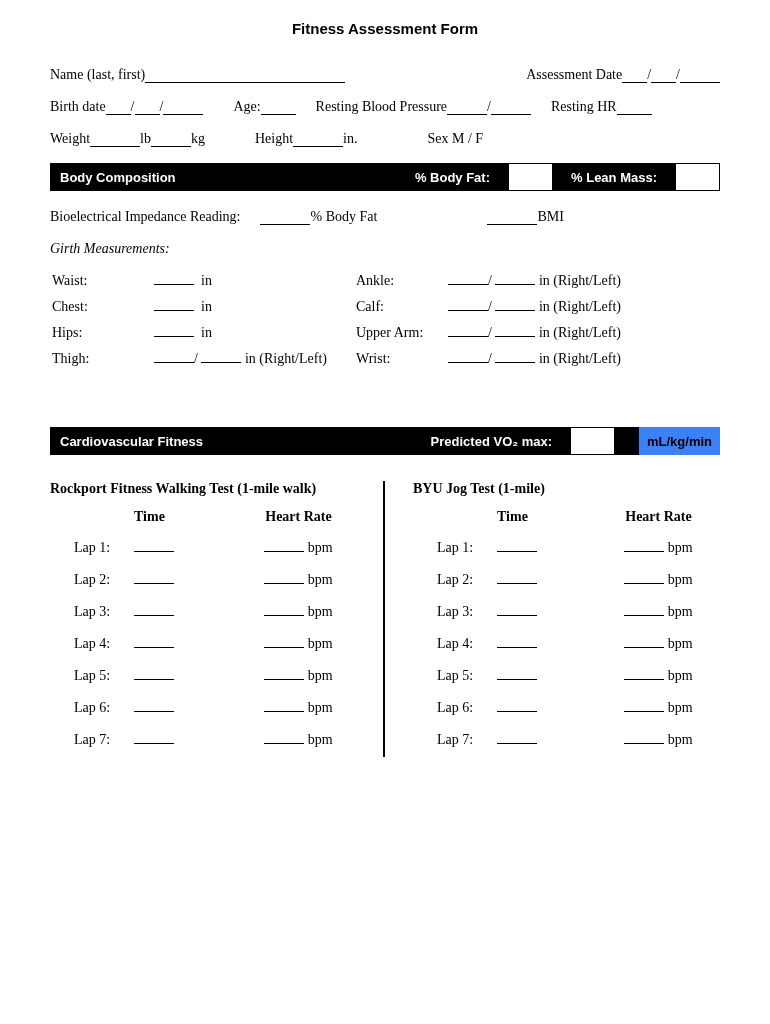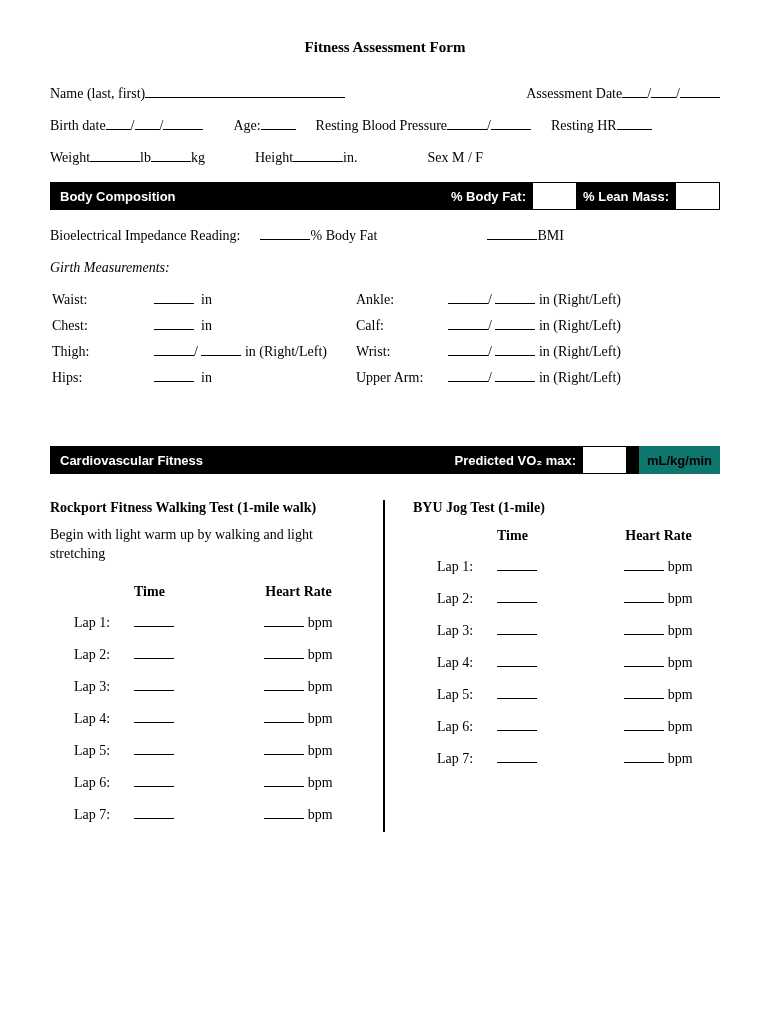--- a/index.html
+++ b/index.html
@@ -8,28 +8,27 @@
     font-size: 14px;
     width: 770px;
     height: 1024px;
     background: #fff;
     padding: 20px 50px;
     color: #000;
   }
   .title {
     text-align: center;
     font-weight: bold;
-    font-family: Liberation Serif, serif;
+    font-family: Liberation Sans, sans-serif;
     font-size: 15px;
     margin-bottom: 30px;
-    margin-top: 19px;
   }
   .row {
     display: flex;
-    align-items: flex-start;
+    align-items: flex-end;
     margin-bottom: 16px;
     flex-wrap: wrap;
   }
   .blank-long { display:inline-block; border-bottom:1px solid #000; width:200px; height:12px; vertical-align:baseline; }
   .blank-med  { display:inline-block; border-bottom:1px solid #000; width:50px;  height:12px; vertical-align:baseline; }
   .blank-sm   { display:inline-block; border-bottom:1px solid #000; width:35px;  height:12px; vertical-align:baseline; }
   .blank-xs   { display:inline-block; border-bottom:1px solid #000; width:25px;  height:12px; vertical-align:baseline; }
   .blank-tiny { display:inline-block; border-bottom:1px solid #000; width:40px;  height:12px; vertical-align:baseline; }
   .spacer-1 { flex: 1; }
 
@@ -38,32 +37,33 @@
     color: #fff;
     display: flex;
     align-items: center;
     padding: 5px 10px;
     font-family: Arial, Helvetica, sans-serif;
     font-weight: bold;
     font-size: 13px;
     margin-top: 4px;
     margin-bottom: 18px;
     height: 28px;
+    gap: 12px;
   }
   .section-bar .label-left { flex: 1; }
   .section-bar .white-box {
     background: #fff;
     color: #fff;
     width: 45px;
     height: 28px;
     margin: 0 6px;
     border:1px solid #000;
   }
   .section-bar .right-box-container {
-    background:#0f766e;
+    background:#3b82f6;
     color:#000;
     padding:5px 8px;
     margin:-5px -10px -5px 6px;
     height:28px;
     display:flex;
     align-items:center;
     font-weight:bold;
   }
   .girth-table { width:100%; }
   .girth-table td { padding: 4px 0; vertical-align: baseline; }
@@ -170,47 +170,46 @@
     <td class="girth-right-label">Ankle:</td>
     <td><span class="blank-tiny"></span>/ <span class="blank-tiny"></span> <span>in (Right/Left)</span></td>
   </tr>
   <tr>
     <td class="girth-left">Chest:</td>
     <td class="girth-mid"><span class="blank-tiny"></span>&nbsp;&nbsp;<span>in</span></td>
     <td class="girth-right-label">Calf:</td>
     <td><span class="blank-tiny"></span>/ <span class="blank-tiny"></span> <span>in (Right/Left)</span></td>
   </tr>
   <tr>
+    <td class="girth-left">Hips:</td>
+    <td class="girth-mid"><span class="blank-tiny"></span>&nbsp;&nbsp;<span>in</span></td>
+    <td class="girth-right-label">Upper Arm:</td>
+    <td><span class="blank-tiny"></span>/ <span class="blank-tiny"></span> <span>in (Right/Left)</span></td>
+  </tr>
+  <tr>
     <td class="girth-left">Thigh:</td>
     <td class="girth-mid"><span class="blank-tiny"></span>/ <span class="blank-tiny"></span> <span>in (Right/Left)</span></td>
     <td class="girth-right-label">Wrist:</td>
     <td><span class="blank-tiny"></span>/ <span class="blank-tiny"></span> <span>in (Right/Left)</span></td>
   </tr>
-  <tr>
-    <td class="girth-left">Hips:</td>
-    <td class="girth-mid"><span class="blank-tiny"></span>&nbsp;&nbsp;<span>in</span></td>
-    <td class="girth-right-label">Upper Arm:</td>
-    <td><span class="blank-tiny"></span>/ <span class="blank-tiny"></span> <span>in (Right/Left)</span></td>
-  </tr>
 </tbody>
   </table>
 
 <div style="height:50px;"></div>
 
 <div class="section-bar">
   <span class="label-left">Cardiovascular Fitness</span>
   <span>Predicted VO₂ max:</span>
   <span class="white-box"></span>
   <span class="right-box-container">mL/kg/min</span>
 </div>
 
 <div class="two-col">
   <div class="col-left">
     <div class="test-title">Rockport Fitness Walking Test (1-mile walk)</div>
-    <div class="test-sub">Begin with light warm up by walking and light stretching</div>
     <table class="lap-table">
       <tbody>
           <tr>
             <th class="c1"></th>
             <th class="c2">Time</th>
             <th class="c3">Heart Rate</th>
           </tr>
       <tr>
             <td class="c1">Lap 1:</td>
             <td class="c2"><span class="blank-tiny"></span></td>

